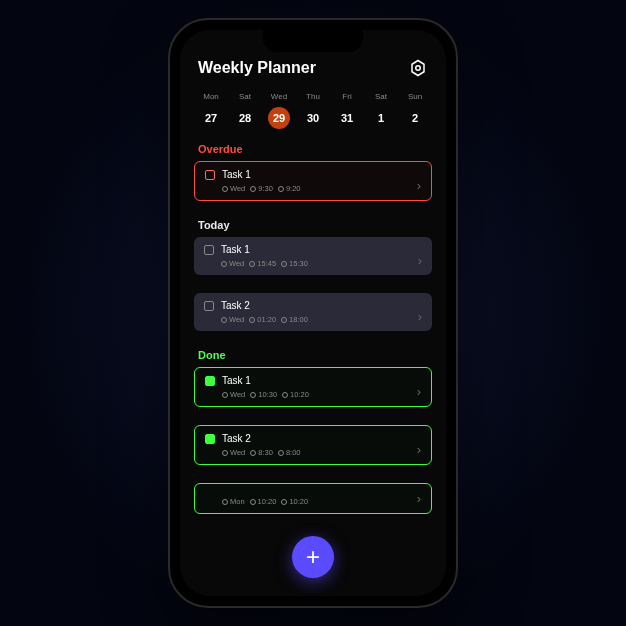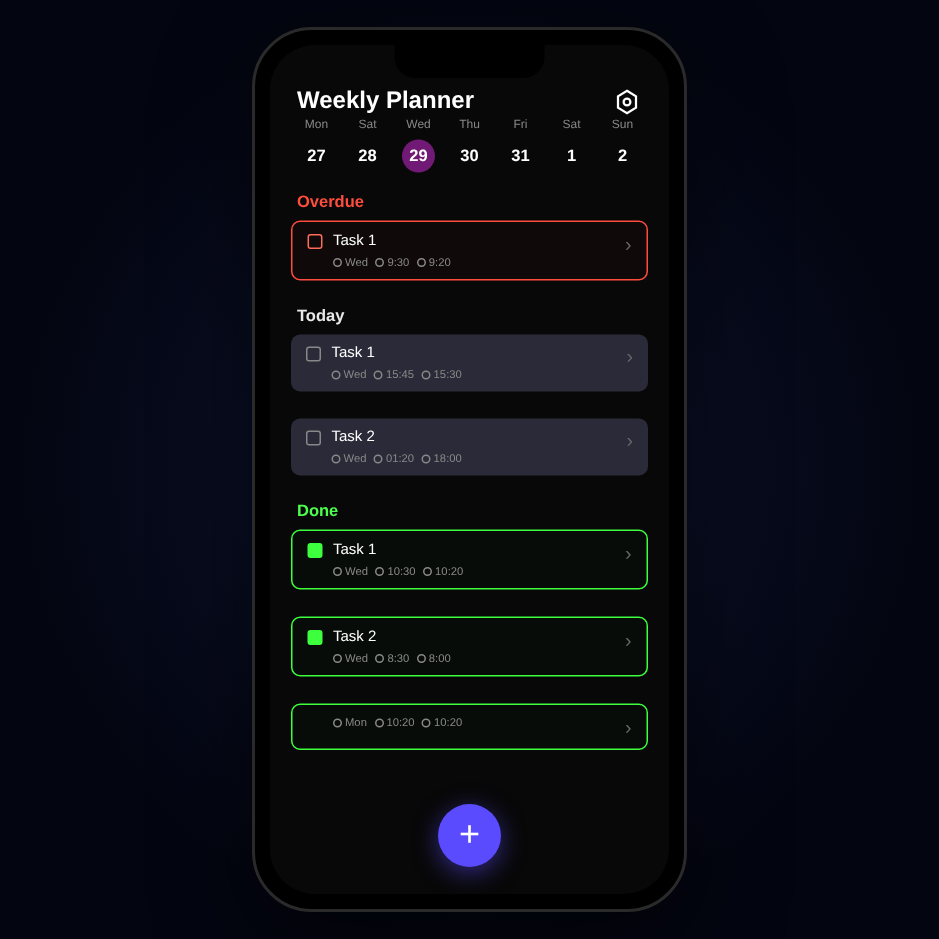--- a/index.html
+++ b/index.html
@@ -27,54 +27,54 @@
     .screen {
       width: 100%; height: 100%;
       background: #080808;
       border-radius: 30px;
       overflow: hidden;
       position: relative;
       padding: 28px 14px 0 14px;
     }
     .header {
       display: flex; justify-content: space-between; align-items: center;
-      padding: 0 4px;
+      margin-bottom: 14px; padding: 0 4px;
     }
     .title { color: #fff; font-size: 16px; font-weight: 700; }
     .settings-icon {
       width: 20px; height: 20px; display: flex; align-items: center; justify-content: center;
       cursor: pointer;
     }
     .week {
       display: flex; justify-content: space-between;
       margin-bottom: 14px; padding: 0 2px;
     }
     .day {
       display: flex; flex-direction: column; align-items: center;
       gap: 6px; width: 30px; cursor: pointer;
     }
     .day-label { color: #888; font-size: 8px; }
     .day-num {
       color: #fff; font-size: 11px; font-weight: 700;
       width: 22px; height: 22px; border-radius: 50%;
       display: flex; align-items: center; justify-content: center;
     }
-    .day.selected .day-num { background: #701a75; }
+    .day.selected .day-num { background: #c2410c; }
     .section-label {
       font-size: 11px; font-weight: 600;
       margin-bottom: 6px; padding-left: 4px;
     }
     .label-overdue { color: #ff4d3d; }
     .label-today { color: #e8e8e8; }
     .label-done { color: #4dff4d; }
     .task {
       border-radius: 6px;
       padding: 7px 10px;
       margin-bottom: 18px;
-      display: flex; justify-content: space-between; align-items: flex-start;
+      display: flex; justify-content: space-between; align-items: flex-end;
       cursor: pointer;
     }
     .task-overdue { border: 1px solid #ff4d3d; background: rgba(255,77,61,0.03); }
     .task-today { background: #2a2a38; }
     .task-done { border: 1px solid #3dff3d; background: rgba(61,255,61,0.02); }
     .task-left { flex: 1; }
     .task-top { display: flex; align-items: center; gap: 7px; margin-bottom: 4px; }
     .checkbox {
       width: 10px; height: 10px; border-radius: 2px;
       border: 1px solid #ff6b5b; cursor: pointer;

